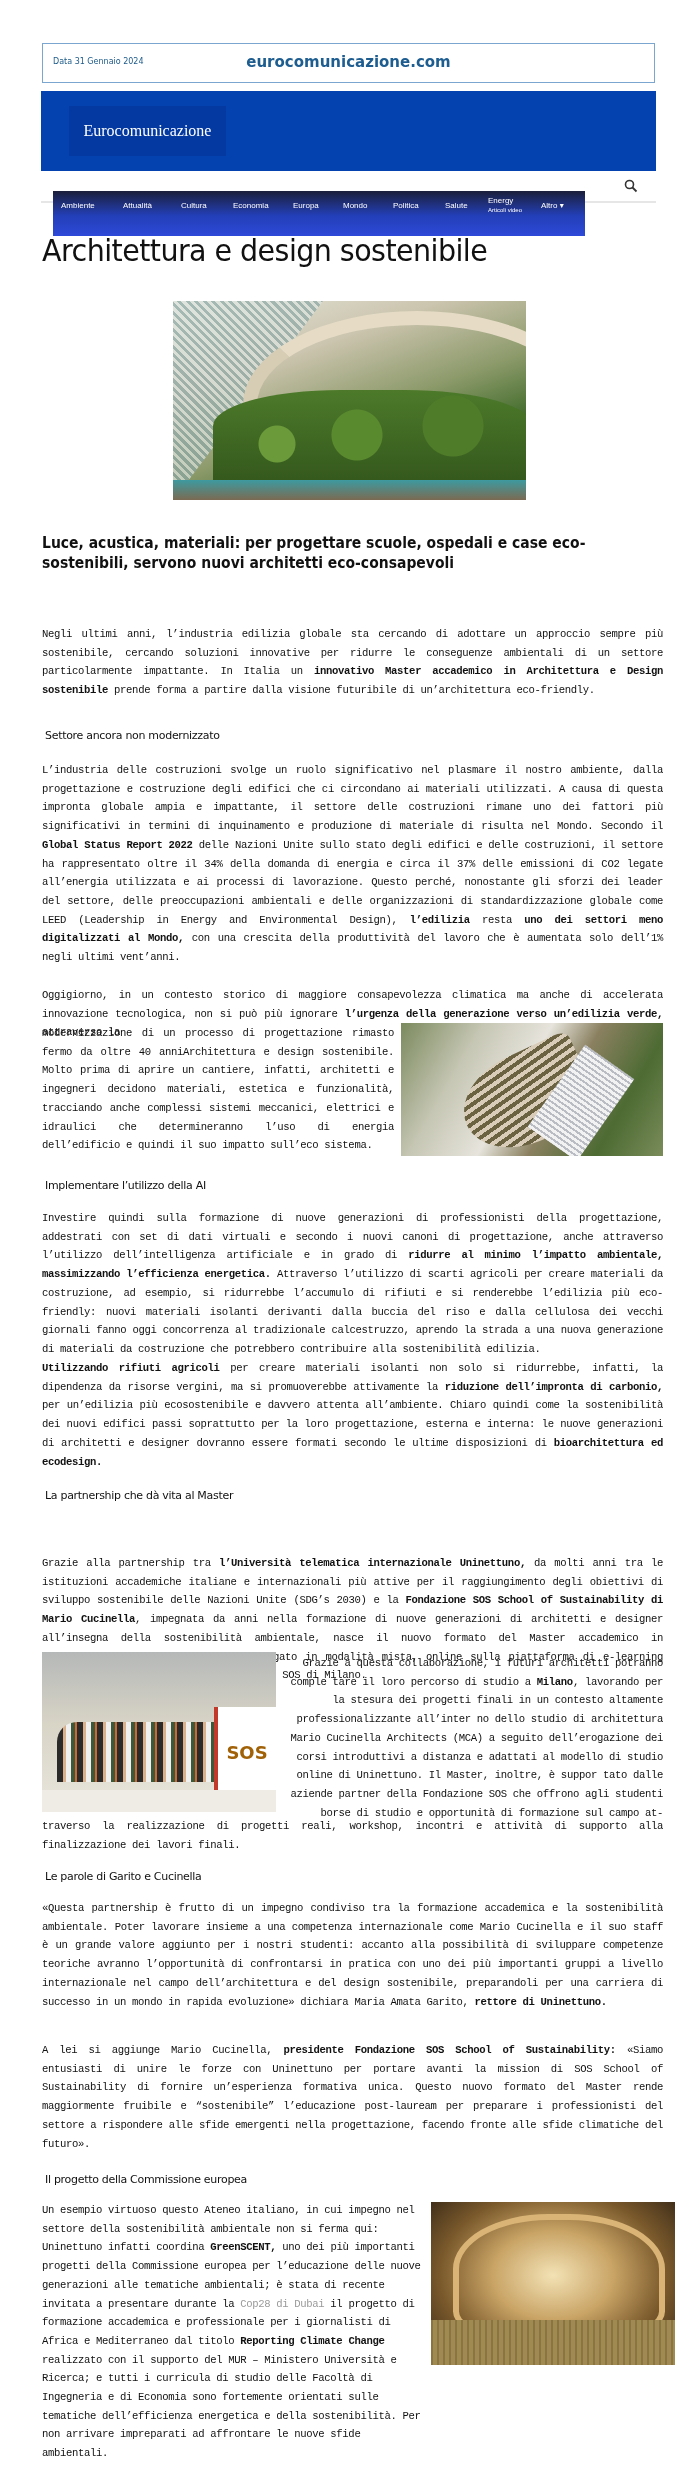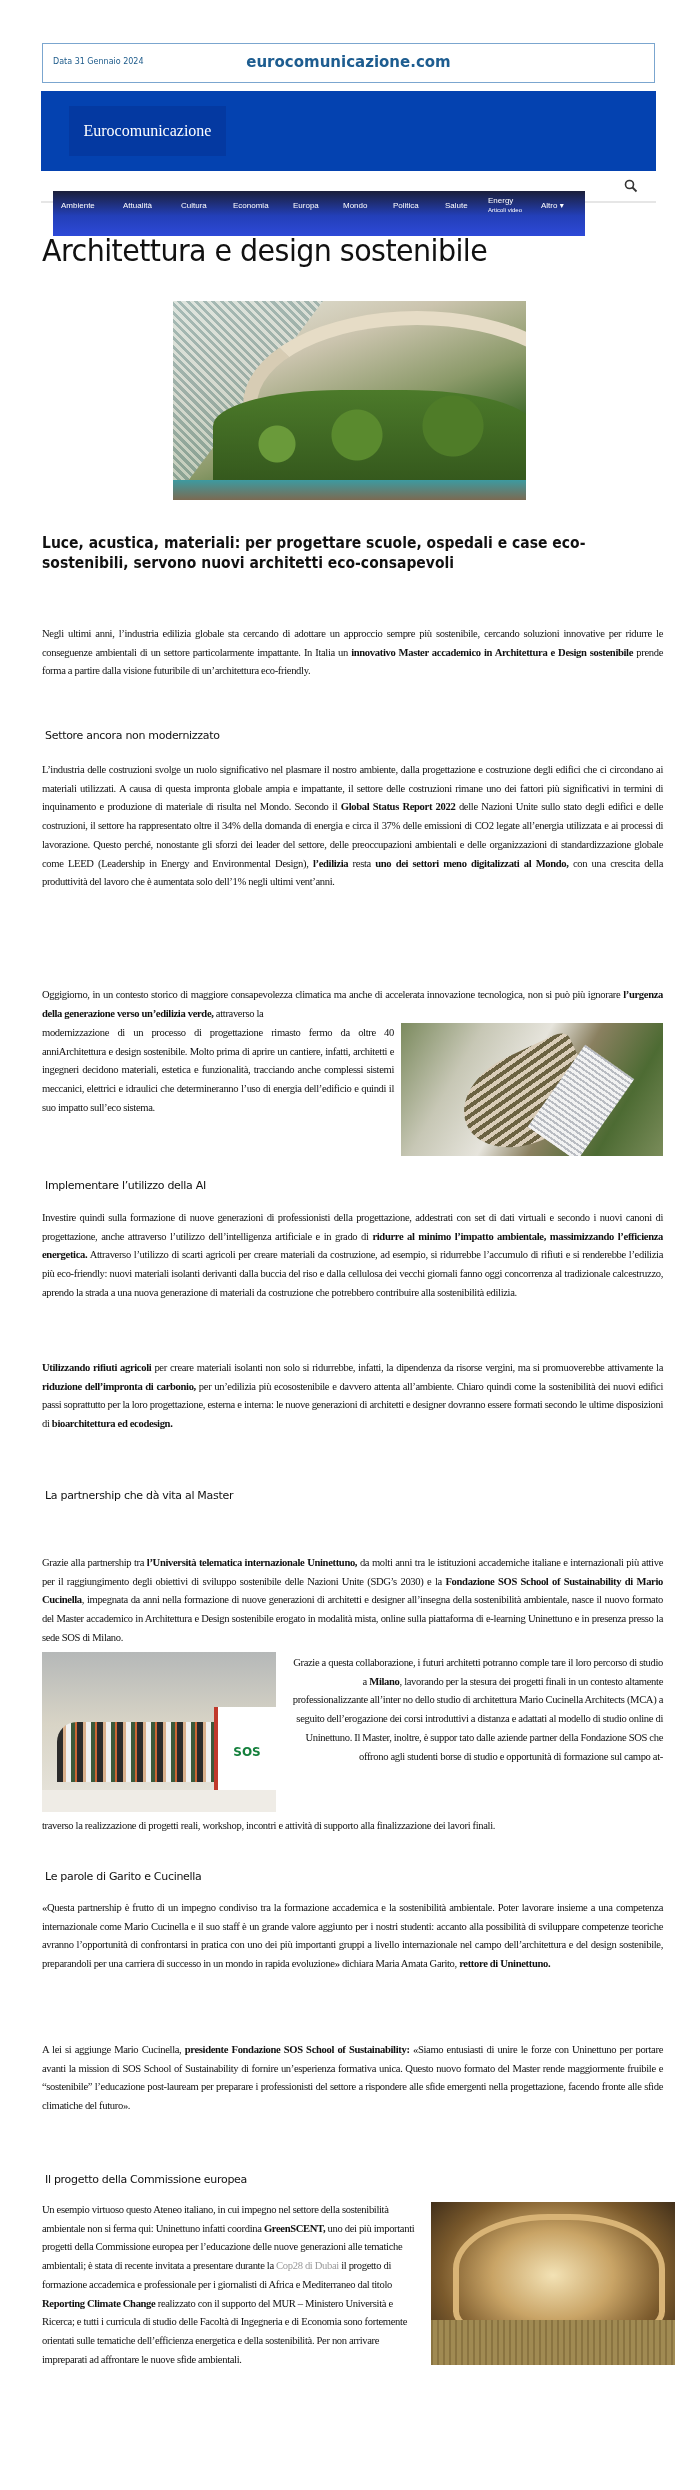--- a/index.html
+++ b/index.html
@@ -35,35 +35,35 @@
                 border: 14px solid #e6dcc6; border-bottom-color: transparent; border-left-color:#d7ccb4; }
   .hero .plants { position:absolute; left:40px; bottom:20px; width:320px; height:90px;
                   background: radial-gradient(circle at 20% 60%, #6a9a3a 0 18px, transparent 19px),
                               radial-gradient(circle at 45% 50%, #5a8a2e 0 25px, transparent 26px),
                               radial-gradient(circle at 75% 40%, #4f7c28 0 30px, transparent 31px),
                               linear-gradient(#4c7a2a, #35591d); border-radius: 40% 40% 0 0; }
   .hero .water { position:absolute; left:0; right:0; bottom:0; height:20px; background: linear-gradient(#3d9aa0,#7b6a52); }
   .subtitle { position: absolute; left: 42px; top: 533px; width: 620px; margin: 0;
               font-size: 15px; font-weight: bold; line-height: 20px; transform: scaleX(0.93); transform-origin:left; }
   .txt { position: absolute; left: 42px; width: 621px; font-size: 10.6px; line-height: 18.7px;
-         text-align: justify; color: #111; margin: 0; font-family: Liberation Serif, serif;
+         text-align: justify; color: #111; margin: 0; font-family: Liberation Mono, monospace;
          letter-spacing: -0.35px; }
   .txt b { font-weight: bold; }
   .sec { position: absolute; left: 42px; font-size: 11px; color: #111; margin: 3px; letter-spacing: -0.3px; }
   .img2 { position: absolute; left: 401px; top: 1023px; width: 262px; height: 133px;
           background: linear-gradient(120deg, #7b8a5e 0%, #c7c7b5 25%, #e6e4dc 45%, #8a8060 60%, #4d6b33 80%, #7a8c5a 100%); overflow:hidden; }
   .img2 .b1 { position:absolute; left:60px; top:30px; width:130px; height:90px; border-radius: 50% 10% 50% 50%;
               background: repeating-linear-gradient(170deg, #d9ccb8 0 4px, #6b6242 4px 8px); transform: rotate(-25deg); }
   .img2 .b2 { position:absolute; left:150px; top:30px; width:60px; height:100px; background: repeating-linear-gradient(0deg,#f2f2f2 0 3px,#b9bcc2 3px 5px); transform: rotate(35deg); }
   .img3 { position: absolute; left: 42px; top: 1652px; width: 234px; height: 160px;
           background: linear-gradient(#b5b8b8 0%, #d8d4c6 45%, #e9e6de 100%); overflow:hidden; }
   .img3 .crowd { position:absolute; left:15px; top:70px; width:180px; height:60px;
                  background: repeating-linear-gradient(90deg, #2a2a2a 0 6px, #d9b08c 6px 9px, #f0f0f0 9px 14px, #3c5a3a 14px 18px, #c63 18px 20px); border-radius: 20px 20px 0 0; }
   .img3 .sos { position:absolute; right:0; top:55px; width:58px; height:90px; background:#fff; border-left:4px solid #c0392b;
-               color:#15803d; font-weight:bold; font-size:12px; display:flex; align-items:center; justify-content:center; }
+               color:#a16207; font-weight:bold; font-size:18px; display:flex; align-items:center; justify-content:center; }
   .img3 .stage { position:absolute; left:0; right:0; bottom:0; height:22px; background:#efece6; }
   .img4 { position: absolute; left: 431px; top: 2202px; width: 244px; height: 163px;
           background: radial-gradient(ellipse at 50% 45%, #f3e2b5 0%, #c9a466 35%, #7b5a2c 65%, #2e2114 100%); overflow:hidden; }
   .img4 .arch { position:absolute; left:22px; top:12px; width:200px; height:110px; border:6px solid #d9b476; border-radius: 45% 45% 20% 20%; }
   .img4 .floor { position:absolute; left:0; right:0; bottom:0; height:45px;
                  background: repeating-linear-gradient(90deg, #8a7441 0 2px, #a08a52 2px 6px); }
   .link { color: #9a9a9a; }
 </style>
 </head>
 <body>

